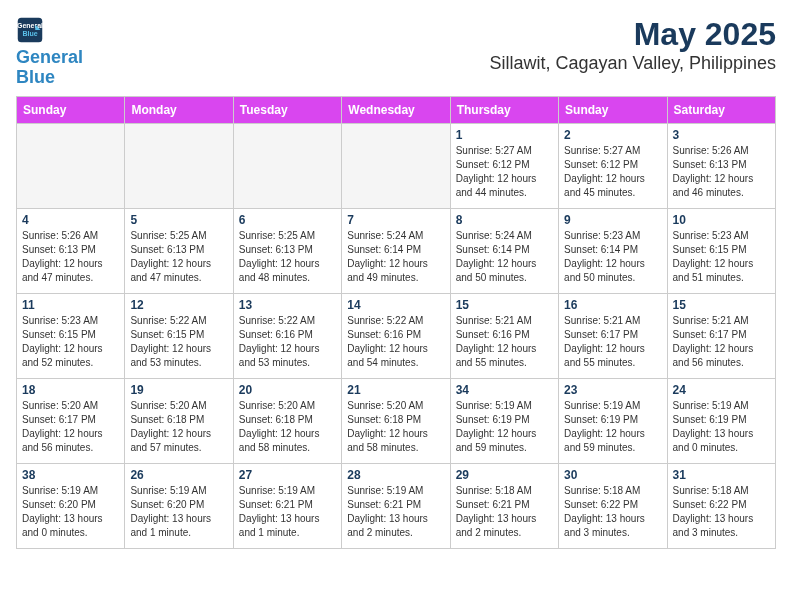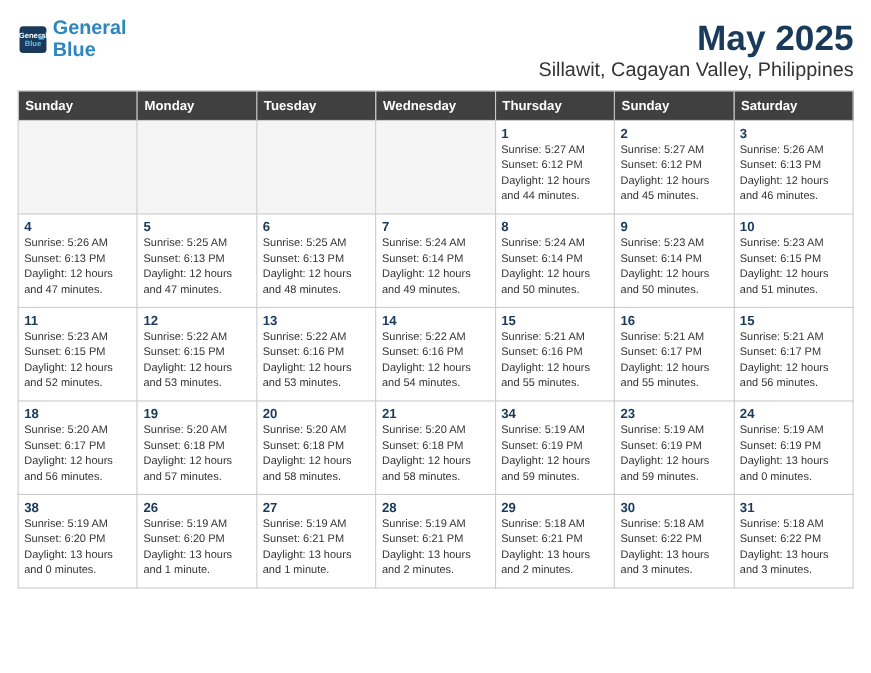--- a/index.html
+++ b/index.html
@@ -11,22 +11,23 @@
       padding: 16px;
     }
     .header {
       display: flex;
       justify-content: space-between;
       align-items: flex-start;
       margin-bottom: 8px;
     }
     .logo {
       display: flex;
-      align-items: center;
+      align-items: flex-start;
       gap: 4px;
+      flex-direction: column;
     }
     .logo-text {
       font-size: 18px;
       font-weight: bold;
       color: #1a3a5c;
       line-height: 1.1;
     }
     .logo-text span {
       color: #2e86c1;
     }
@@ -45,21 +46,21 @@
     .subtitle {
       font-size: 18px;
       color: #333;
     }
     .calendar {
       width: 100%;
       border-collapse: collapse;
       font-size: 11px;
     }
     .calendar th {
-      background: #404040;
+      background: #d946ef;
       color: #fff;
       text-align: left;
       padding: 6px 6px;
       font-size: 12px;
       border: 1px solid #ccc;
     }
     .calendar td {
       vertical-align: top;
       border: 1px solid #ccc;
       padding: 4px 5px;

